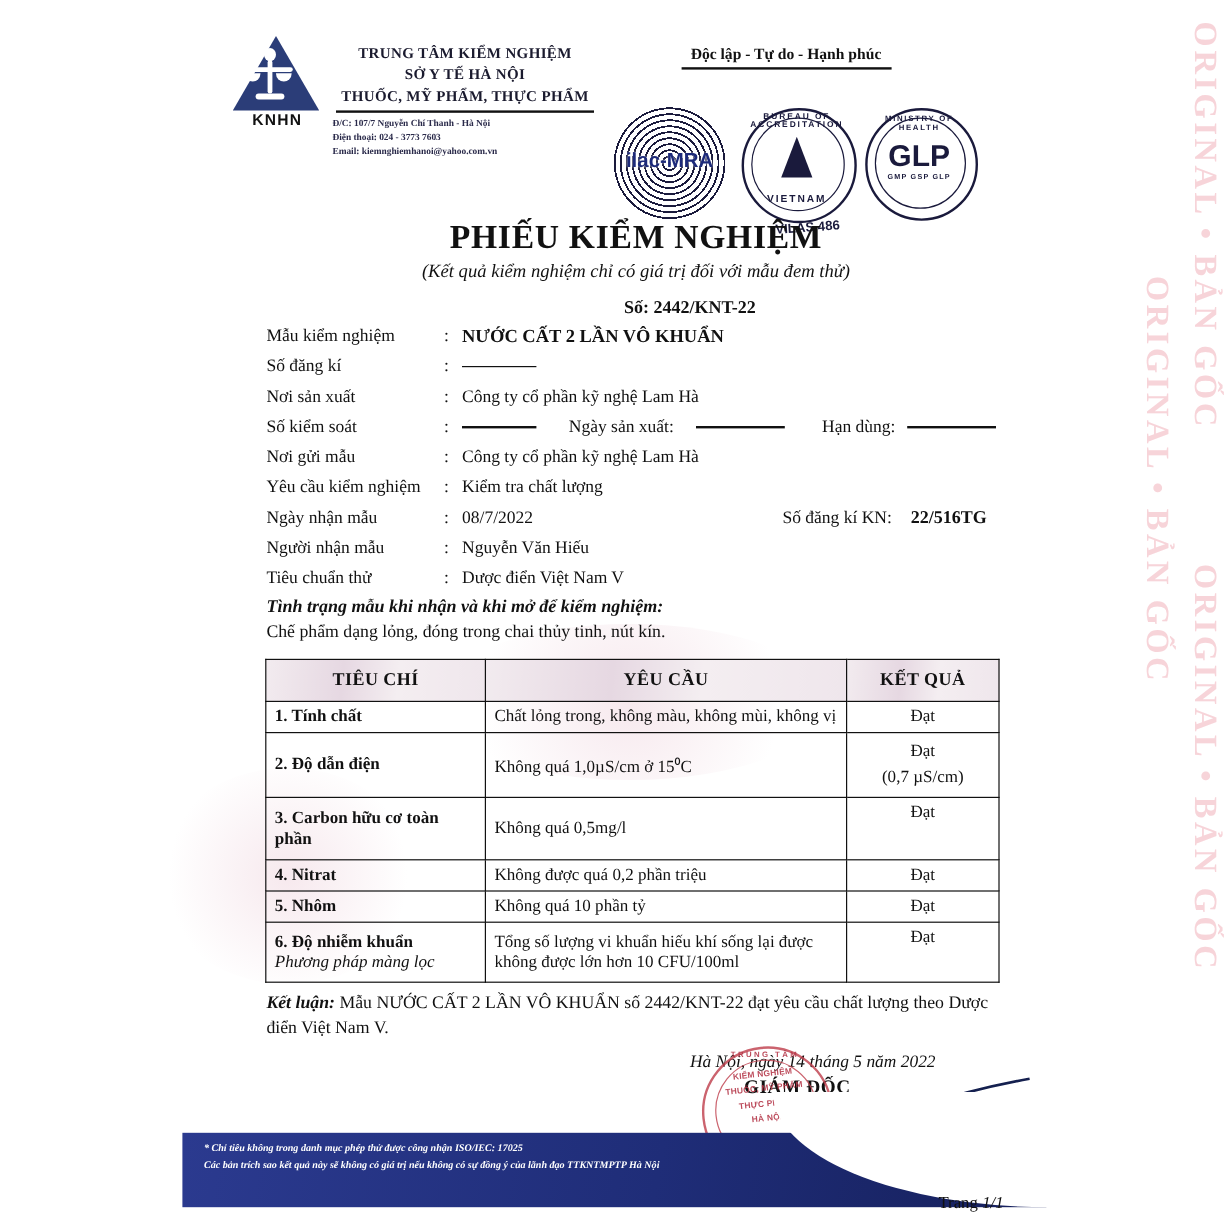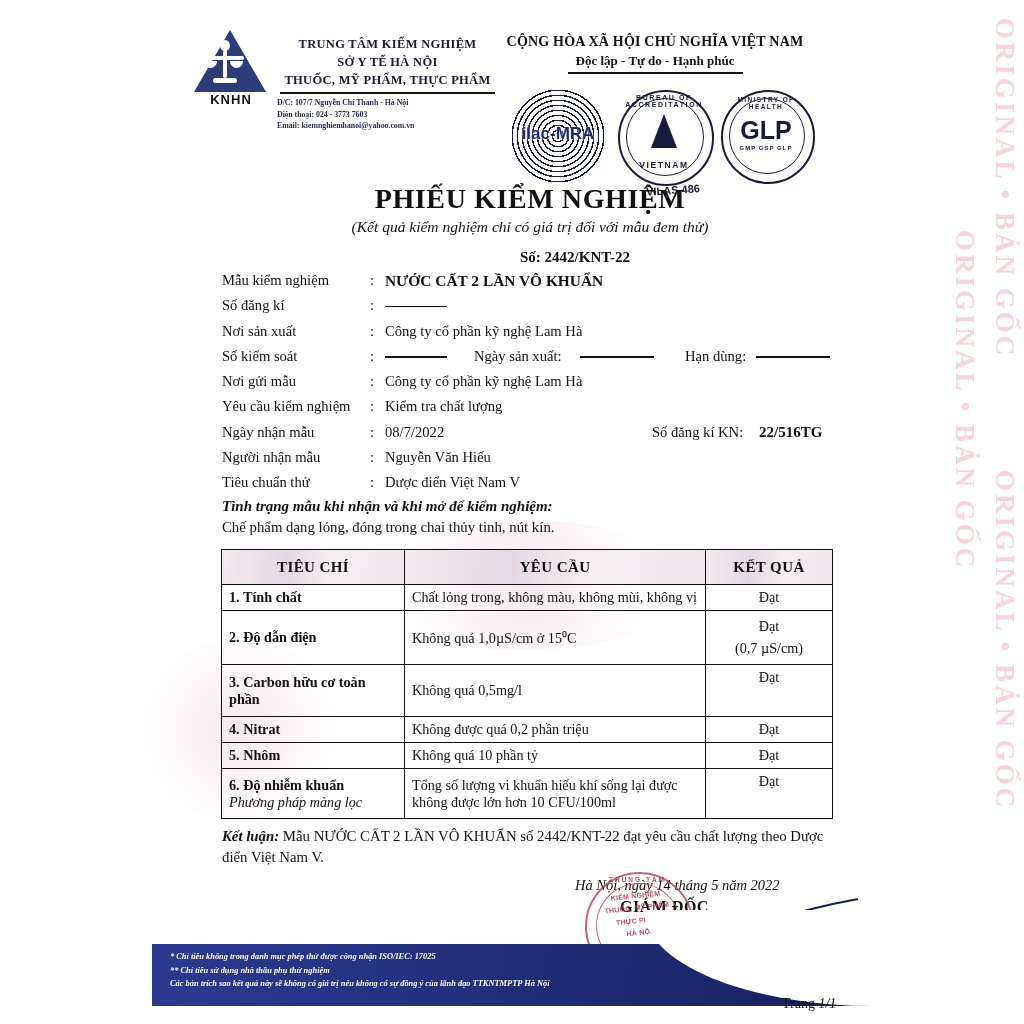--- a/index.html
+++ b/index.html
@@ -198,21 +198,20 @@
       <div class="l">TRUNG TÂM KIỂM NGHIỆM</div>
       <div class="l">SỞ Y TẾ HÀ NỘI</div>
       <div class="l">THUỐC, MỸ PHẨM, THỰC PHẨM</div>
       <div class="rule"></div>
       <div class="addr">Đ/C: 107/7 Nguyễn Chí Thanh - Hà Nội</div>
       <div class="addr">Điện thoại: 024 - 3773 7603</div>
       <div class="addr">Email: kiemnghiemhanoi@yahoo.com.vn</div>
     </div>
 
     <div class="nation">
-      <div class="n1">CỘNG HÒA XÃ HỘI CHỦ NGHĨA VIỆT NAM</div>
       <div class="n2">Độc lập - Tự do - Hạnh phúc</div>
       <div class="rule"></div>
     </div>
   </div>
 
   <div class="accred">
     <div class="ac ilac"></div>
     <div class="ilac-lbl">ilac-MRA</div>
 
     <div class="ac boa"></div>
@@ -366,21 +365,20 @@
     <path d="M2 56 C 40 40, 90 18, 168 4" stroke="#15204f" stroke-width="2.2" fill="none"></path>
     <path d="M12 50 C 30 30, 38 16, 30 44" stroke="#15204f" stroke-width="1.8" fill="none"></path>
   </svg>
   <div class="sig-name">Nguyễn Thị Thanh Phương</div>
 
   <div class="footer">
     <div class="footer-bg"></div>
     <div class="footer-curve"></div>
     <div class="footer-txt">
       <div>* Chỉ tiêu không trong danh mục phép thử được công nhận ISO/IEC: 17025</div>
-      <div>** Chỉ tiêu sử dụng nhà thầu phụ thử nghiệm</div>
       <div>Các bản trích sao kết quả này sẽ không có giá trị nếu không có sự đồng ý của lãnh đạo TTKNTMPTP Hà Nội</div>
     </div>
   </div>
   <div class="page-num">
     <span>Trang</span>
     <span class="hand">1/1</span>
   </div>
 
 </div>
 

